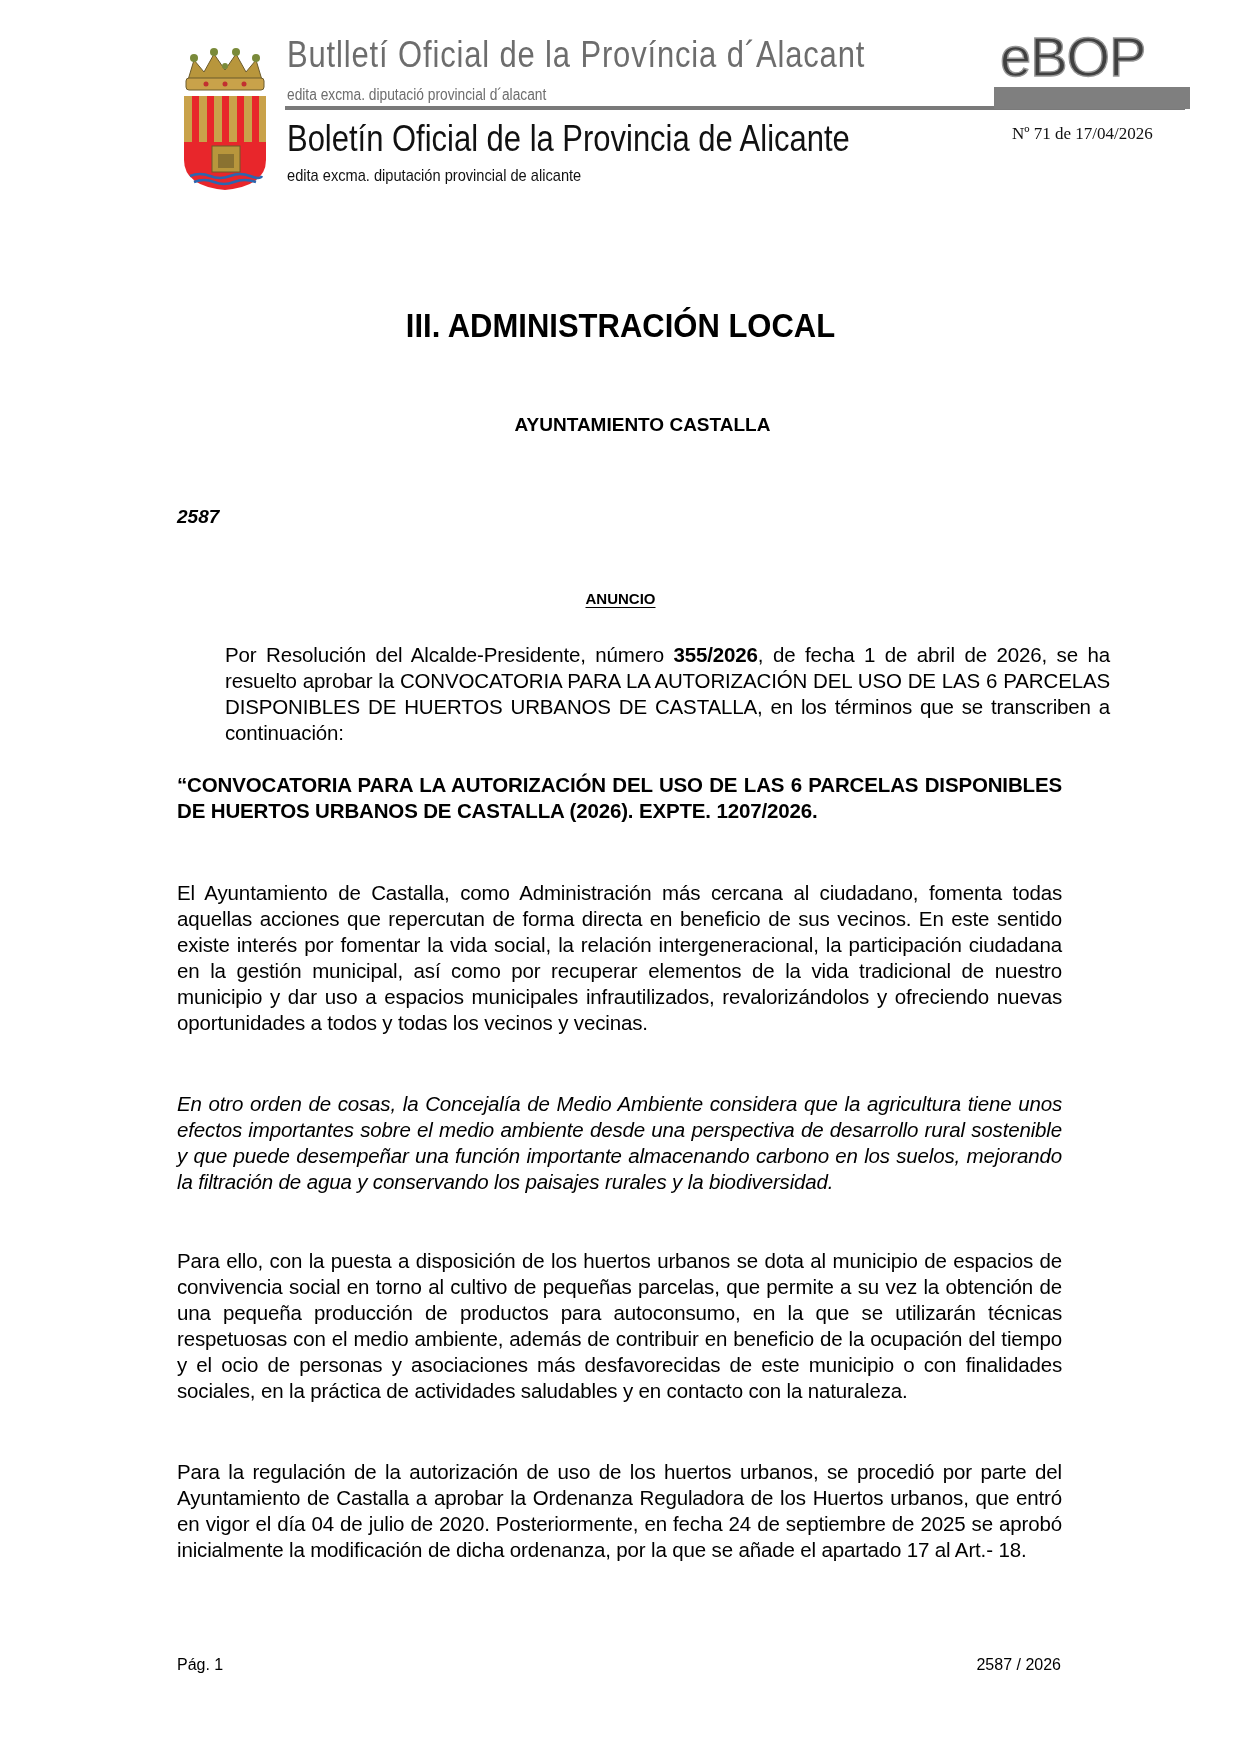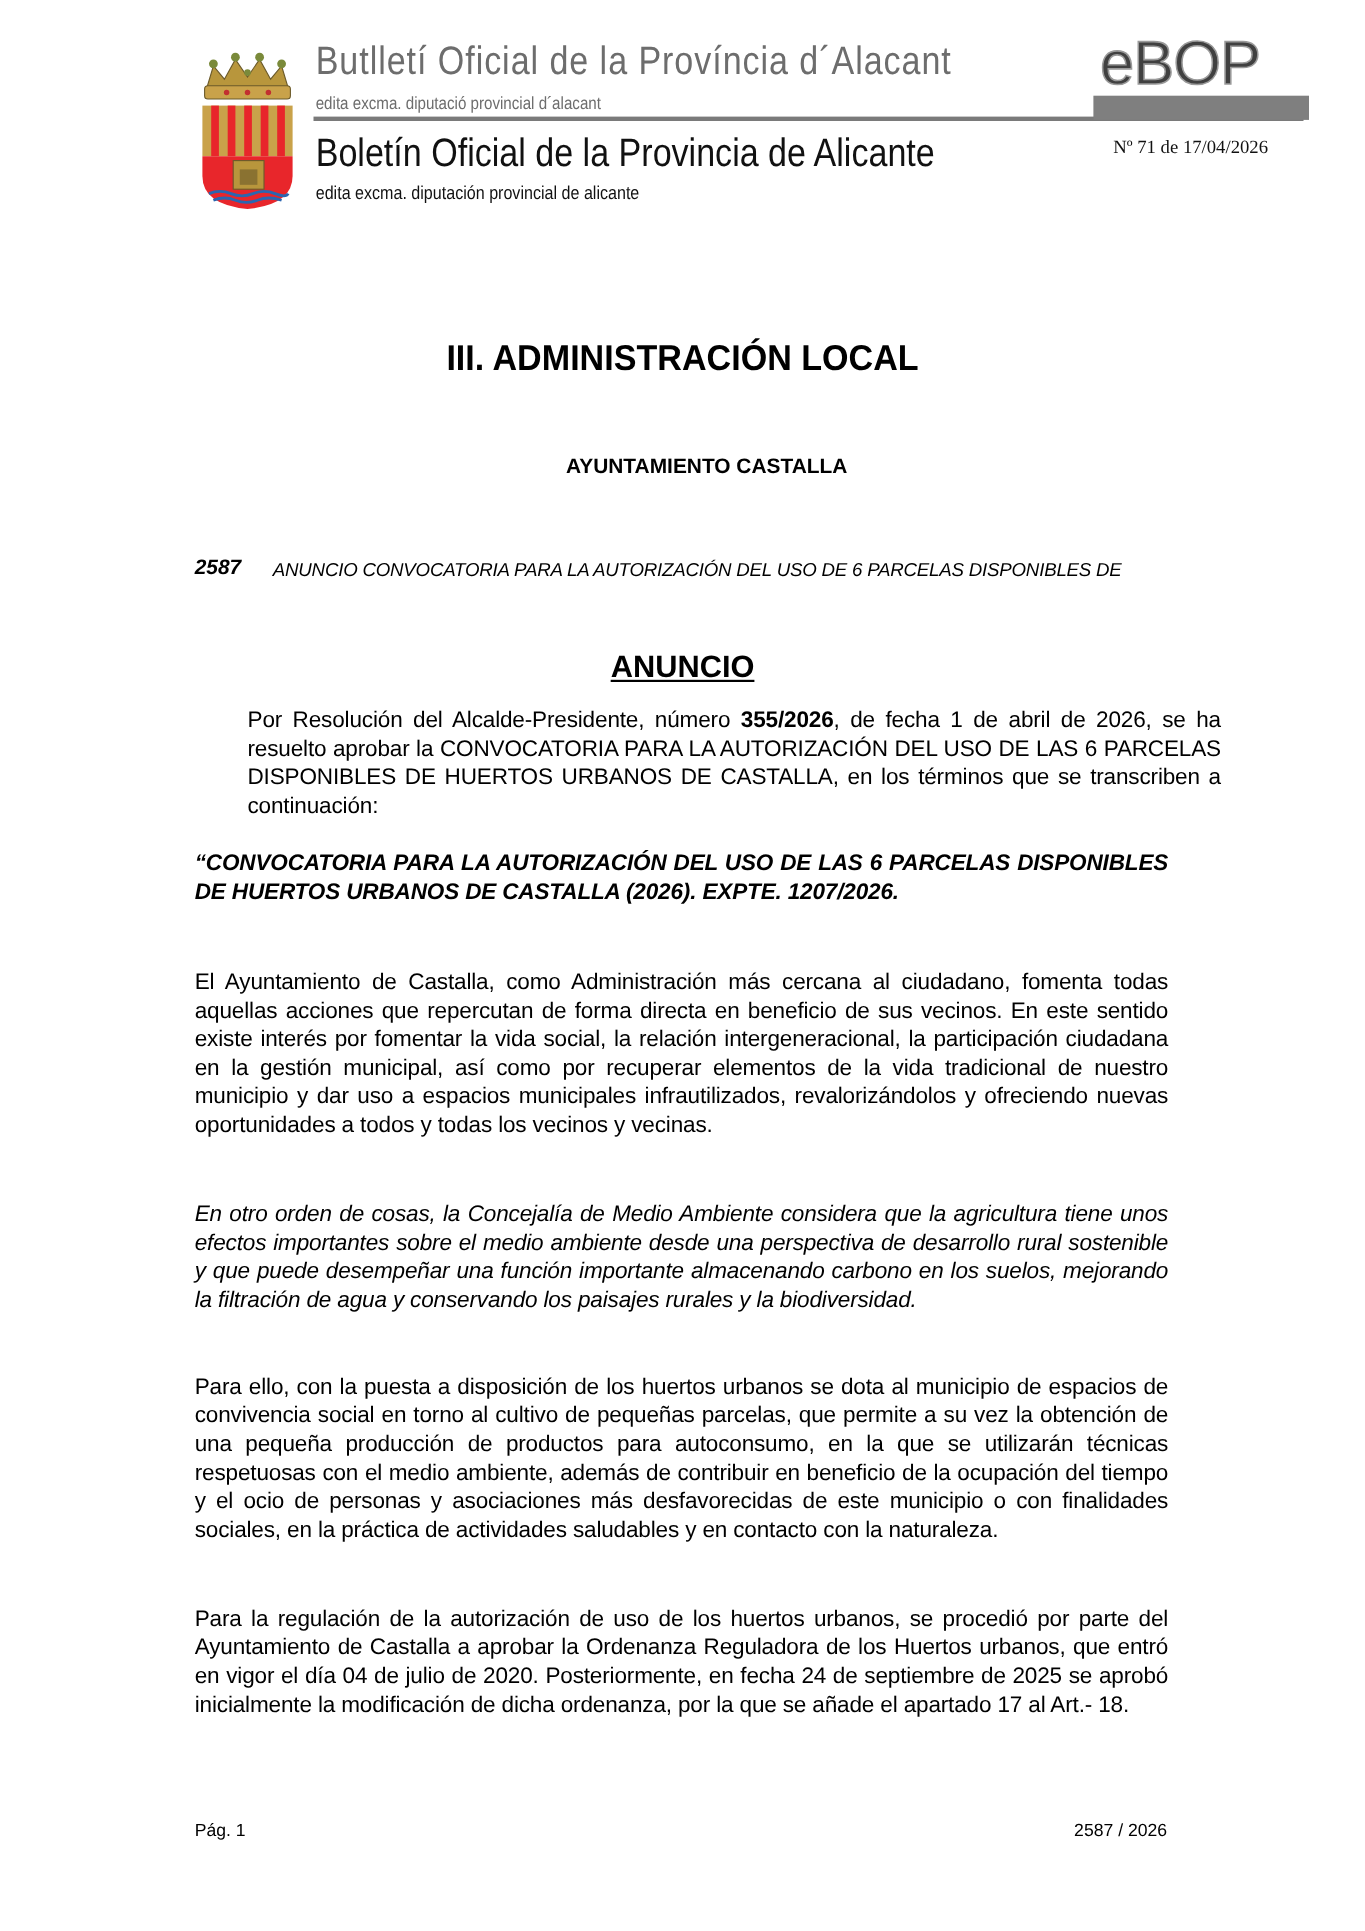--- a/index.html
+++ b/index.html
@@ -16,26 +16,26 @@
     .hdr-es-sub { left: 287px; top: 166px; font-family: "Liberation Sans", sans-serif; font-size: 17px; color: #111; transform: scaleX(0.86); transform-origin: left top; white-space: nowrap; }
     .ebop { left: 1000px; top: 24px; font-family: "Liberation Sans", sans-serif; font-size: 56px; color: #404040; -webkit-text-stroke: 1.4px #9a9a9a; letter-spacing: -1px; white-space: nowrap; }
     .issue { left: 1012px; top: 124px; font-family: Liberation Serif, serif; font-size: 17px; color: #111; white-space: nowrap; }
 
     
     .section-title { left: 0; width: 1241px; top: 308px; text-align: center; font-family: "Liberation Sans", sans-serif; font-weight: bold; font-size: 31px; transform: scaleY(1.05); }
     .org-title { left: 0; width: 1241px; top: 414px; text-align: center; font-family: "Liberation Sans", sans-serif; font-weight: bold; font-size: 19px; padding-left: 22px; }
     .ann-num { left: 177px; top: 506px; font-family: "Liberation Sans", sans-serif; font-weight: bold; font-style: italic; font-size: 19px; }
     .ann-title { left: 248px; top: 506px; width: 820px; font-family: "Liberation Sans", sans-serif; font-style: italic; font-size: 17px; line-height: 26px; letter-spacing: -0.2px; }
     .ann-title .l2 { display: block; padding-left: 2px; }
-    .anuncio { left: 0; width: 1241px; top: 590px; text-align: center; font-family: "Liberation Sans", sans-serif; font-weight: bold; font-size: 28px; }
+    .anuncio { left: 0; width: 1241px; top: 590px; text-align: center; font-family: "Liberation Sans", sans-serif; font-weight: bold; font-size: 15px; }
     .anuncio span { text-decoration: underline; text-underline-offset: 3px; }
 
     
     .para { left: 177px; width: 885px; font-family: "Liberation Sans", sans-serif; font-size: 20.5px; line-height: 26px; text-align: justify; letter-spacing: -0.15px; }
-    .para.bold { font-weight: bold; font-style: italic; }
+    .para.bold { font-weight: bold; }
     #p1 { top: 642px; margin-left: 48px; }
     #p2 { top: 772px; }
     #p3 { top: 880px; }
     #p4 { top: 1091px; font-style: italic; }
     #p5 { top: 1248px; }
     #p6 { top: 1459px; }
 
     .footer { top: 1656px; font-family: "Liberation Sans", sans-serif; font-size: 16px; }
     .footer.left { left: 177px; }
     .footer.right { right: 180px; }
@@ -82,21 +82,20 @@
 <div class="abs ebop">eBOP</div>
 <div class="abs hdr-es">Boletín Oficial de la Provincia de Alicante</div>
 <div class="abs hdr-es-sub">edita excma. diputación provincial de alicante</div>
 <div class="abs issue">Nº 71 de 17/04/2026</div>
 
 <div class="abs section-title">III. ADMINISTRACIÓN LOCAL</div>
 <div class="abs org-title">AYUNTAMIENTO CASTALLA</div>
 
 <div class="abs ann-num">2587</div>
 <div class="abs ann-title">
-  <span class="l1">ANUNCIO CONVOCATORIA PARA LA AUTORIZACIÓN DEL USO DE 6 PARCELAS DISPONIBLES DE</span>
 </div>
 
 <div class="abs anuncio">
   <span>ANUNCIO</span>
 </div>
 
 <div id="p1" class="abs para"><span>Por Resolución del Alcalde-Presidente, número </span><b>355/2026</b><span>, de fecha 1 de abril de 2026, se ha resuelto aprobar la CONVOCATORIA PARA LA AUTORIZACIÓN DEL USO DE LAS 6 PARCELAS DISPONIBLES DE HUERTOS URBANOS DE CASTALLA, en los términos que se transcriben a continuación:</span></div>
 
 <div id="p2" class="abs para bold">“CONVOCATORIA PARA LA AUTORIZACIÓN DEL USO DE LAS 6 PARCELAS DISPONIBLES DE HUERTOS URBANOS DE CASTALLA (2026). EXPTE. 1207/2026.</div>
 <div id="p3" class="abs para">El Ayuntamiento de Castalla, como Administración más cercana al ciudadano, fomenta todas aquellas acciones que repercutan de forma directa en beneficio de sus vecinos. En este sentido existe interés por fomentar la vida social, la relación intergeneracional, la participación ciudadana en la gestión municipal, así como por recuperar elementos de la vida tradicional de nuestro municipio y dar uso a espacios municipales infrautilizados, revalorizándolos y ofreciendo nuevas oportunidades a todos y todas los vecinos y vecinas.</div>

